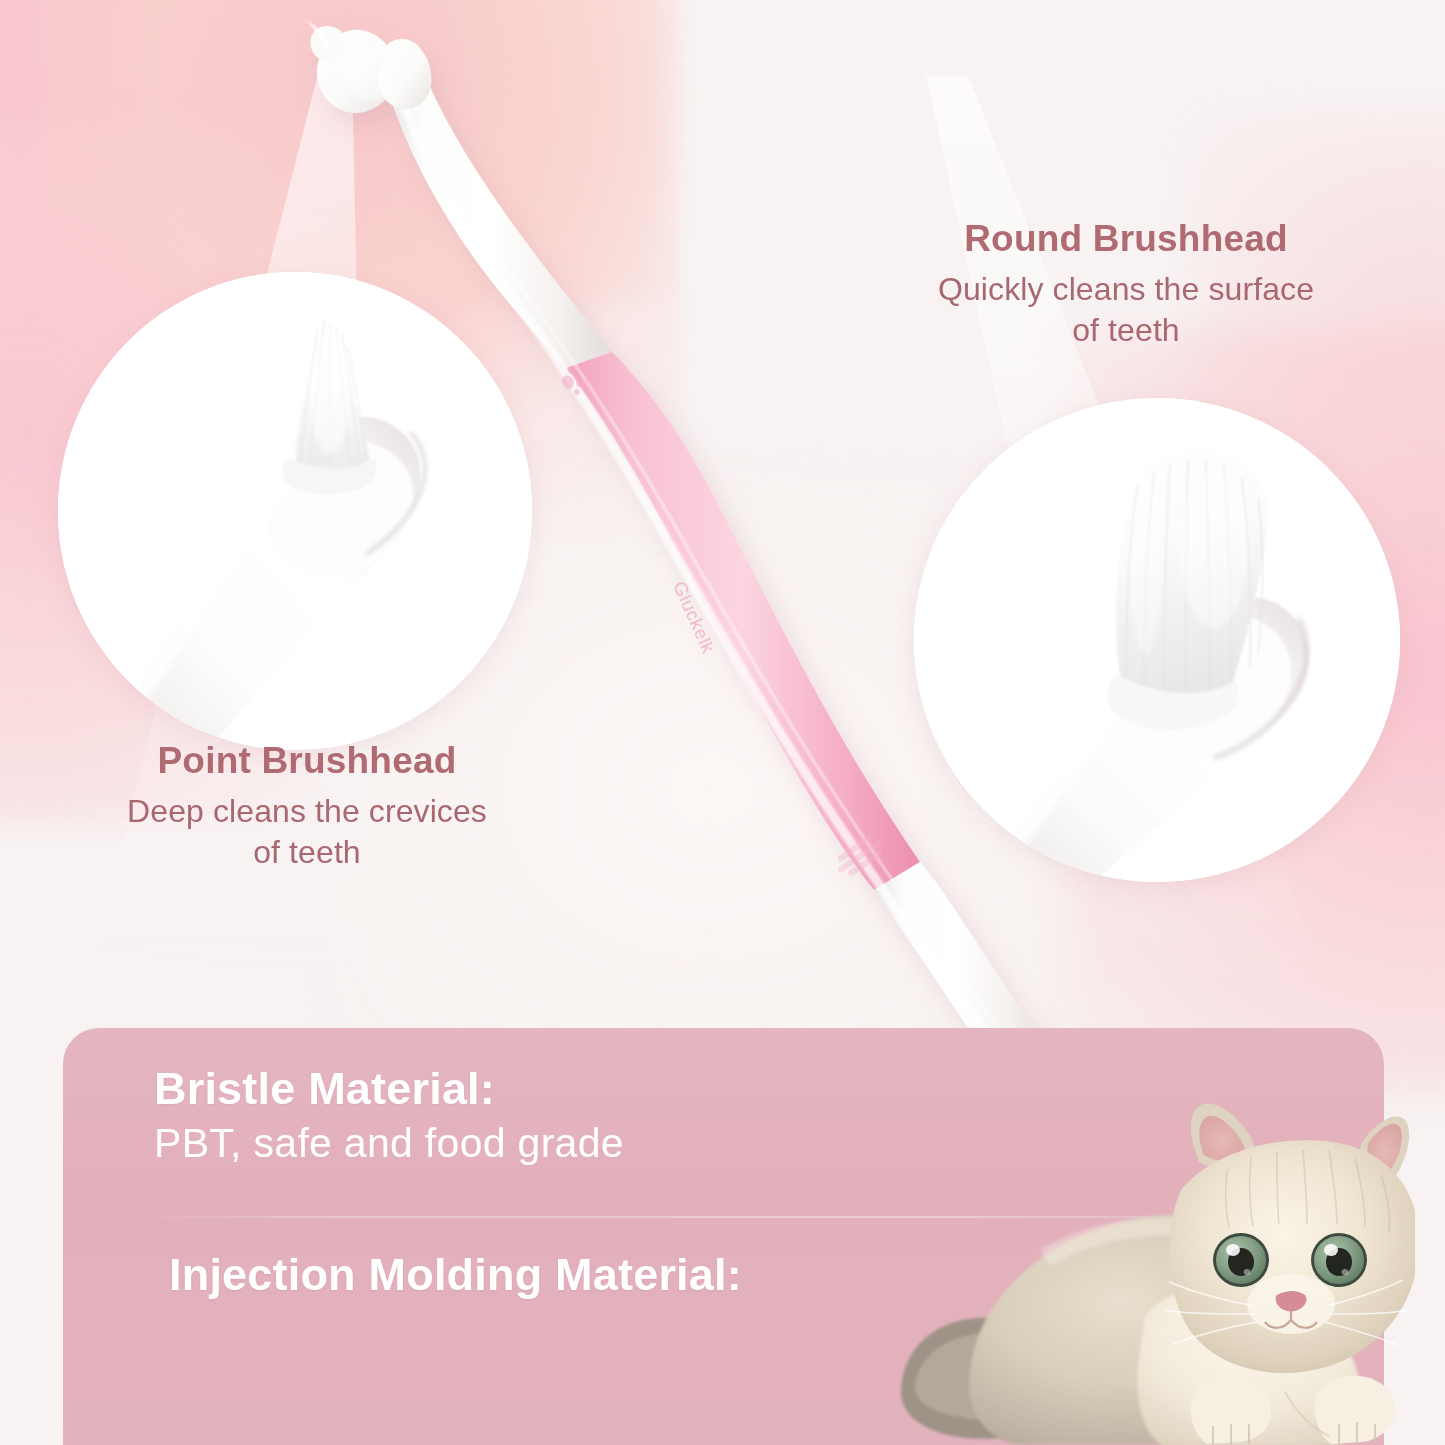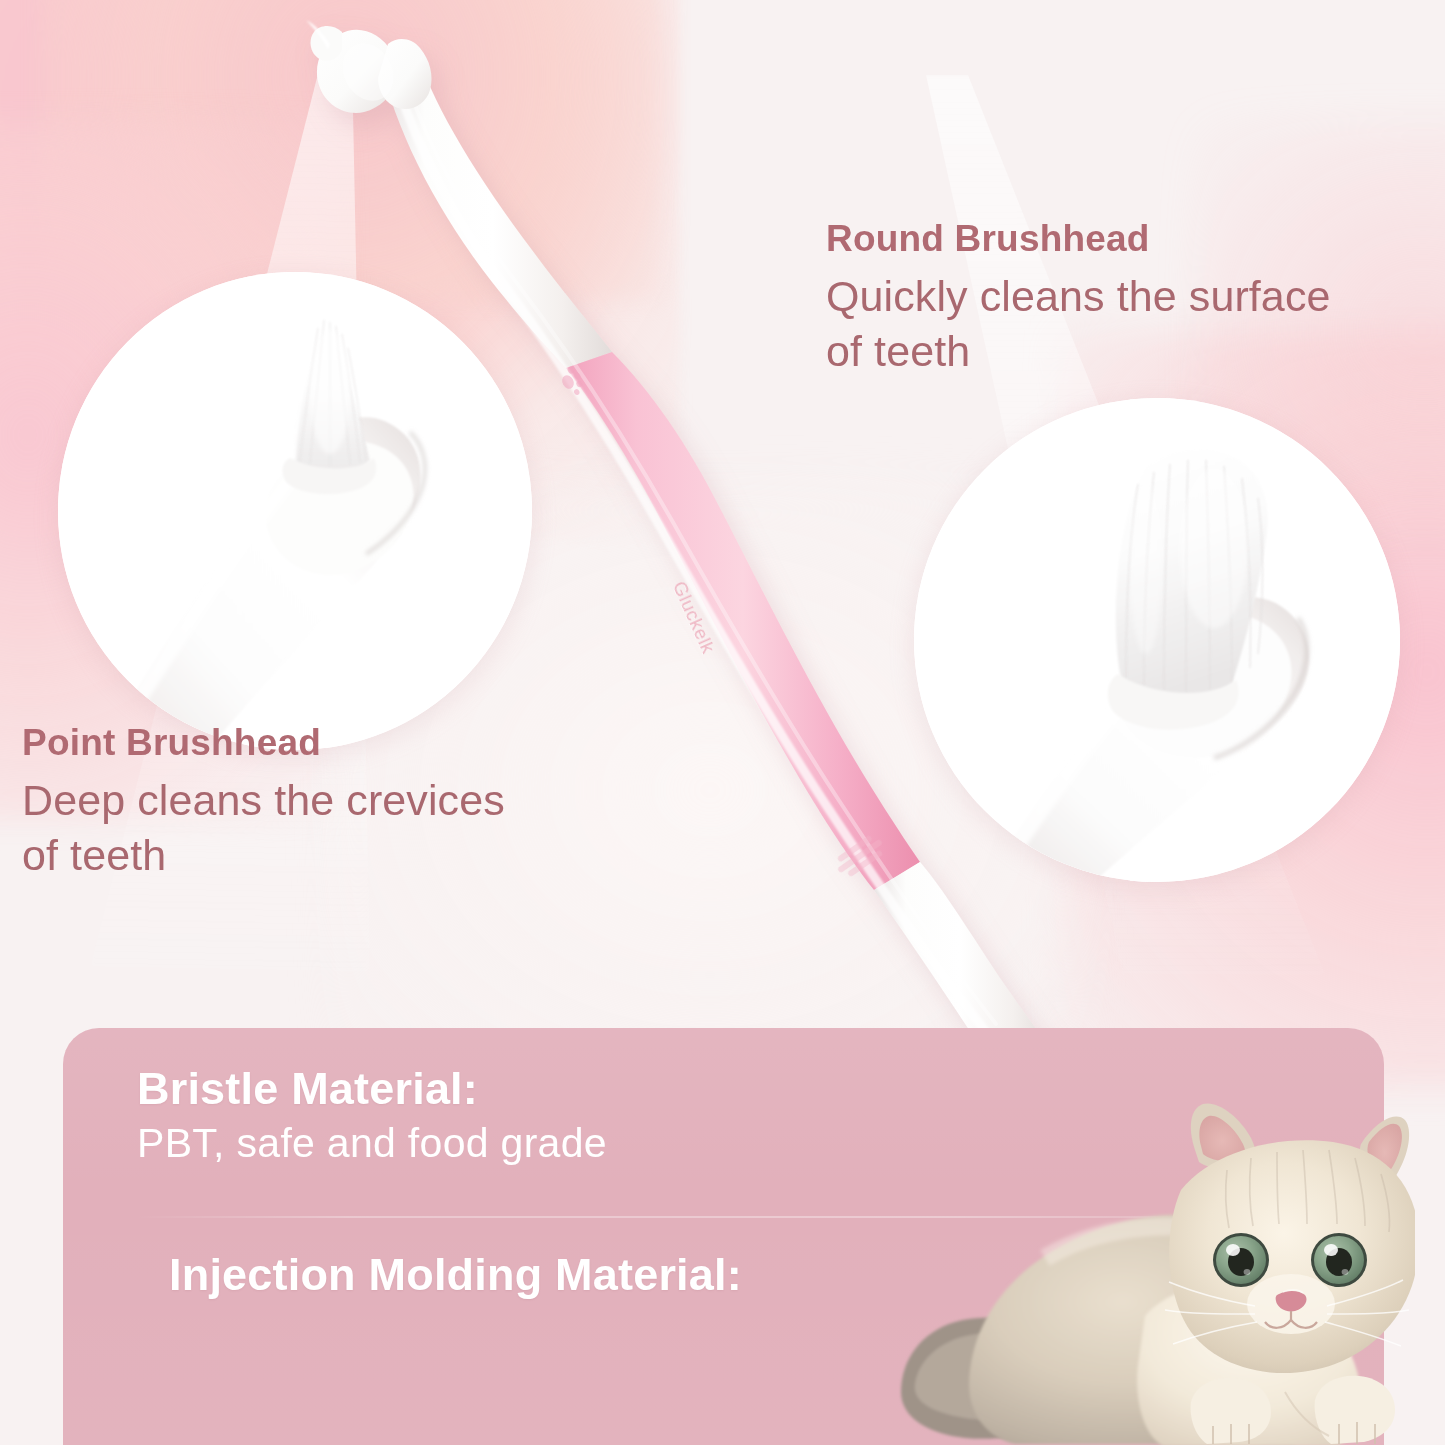--- a/index.html
+++ b/index.html
@@ -99,37 +99,37 @@
     overflow:hidden;
     background:#ffffff;
     box-shadow:0 6px 26px rgba(205,150,160,0.20);
   }
   .inset-left  { left:58px;  top:272px; width:474px; height:478px; }
   .inset-right { left:914px; top:398px; width:486px; height:484px; }
 
   .inset svg { display:block; width:100%; height:100%; }
 
   
-  .callout { position:absolute; }
+  .callout { position:absolute; text-align:center; }
   .callout .title {
     font-weight:700;
     font-size:37px;
     letter-spacing:0.2px;
     color:#b06a72;
     line-height:1.15;
   }
   .callout .desc {
-    font-size:43px;
+    font-size:32px;
     color:#a9686f;
     line-height:1.28;
     letter-spacing:0.1px;
   }
   .callout-round { left:826px; top:218px; width:600px; }
   .callout-round .title { margin-bottom:8px; }
-  .callout-point { left:22px; top:722px; width:570px; }
+  .callout-point { left:22px; top:740px; width:570px; }
   .callout-point .title { margin-bottom:8px; }
 
   
   #material-panel {
     position:absolute;
     left:63px; top:1028px;
     width:1321px; height:417px;
     background:#e2b0bb;
     border-radius:36px 36px 0 0;
     overflow:hidden;
@@ -138,21 +138,21 @@
     position:absolute; inset:0;
     background:linear-gradient(180deg, rgba(255,255,255,0.07) 0%, rgba(255,255,255,0.0) 40%, rgba(255,255,255,0.04) 100%);
   }
   .panel-divider {
     position:absolute;
     left:72px; right:72px; top:188px;
     height:2px;
     background:linear-gradient(90deg, rgba(255,255,255,0.0) 0%, rgba(255,255,255,0.30) 18%, rgba(255,255,255,0.34) 70%, rgba(255,255,255,0.0) 100%);
   }
   .mat-block { position:absolute; left:74px; color:#ffffff; }
-  .mat-block.b1 { top:36px; }
+  .mat-block.b1 { top:36px;margin-left:17px; }
   .mat-block.b2 { top:222px;margin-left:32px; }
   .mat-label {
     font-weight:700;
     font-size:45px;
     letter-spacing:0.2px;
     line-height:1.12;
     margin-bottom:6px;
     text-shadow:0 1px 2px rgba(180,120,132,0.18);
   }
   .mat-value {

